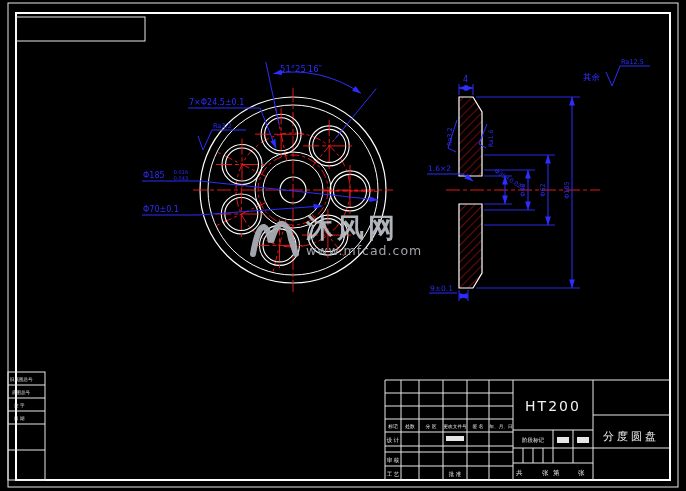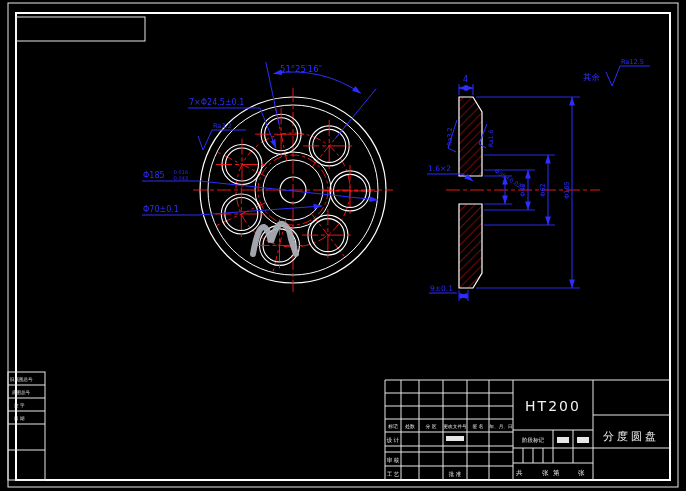--- a/index.html
+++ b/index.html
@@ -253,14 +253,18 @@
     <text x="12" y="394" font-size="4.5">底图总号</text>
     <text x="14" y="407" font-size="4.5">签 字</text>
     <text x="14" y="420" font-size="4.5">日 期</text>
   </g>
 </svg>
 
 <div class="wm">
   <svg width="50" height="44" viewBox="0 0 50 44">
     <path d="M3 40 Q8 12 14 13 Q18 14 21 28 Q27 8 33 10 Q39 12 41 25 L46 40" fill="none" stroke="#aaaeb5" stroke-width="6" stroke-linecap="round"></path>
   </svg>
+  <div class="txt">
+    <span class="brand">沐风网</span>
+    <span class="site">www.mfcad.com</span>
+  </div>
 </div>
 </div>
 
 </body></html>

